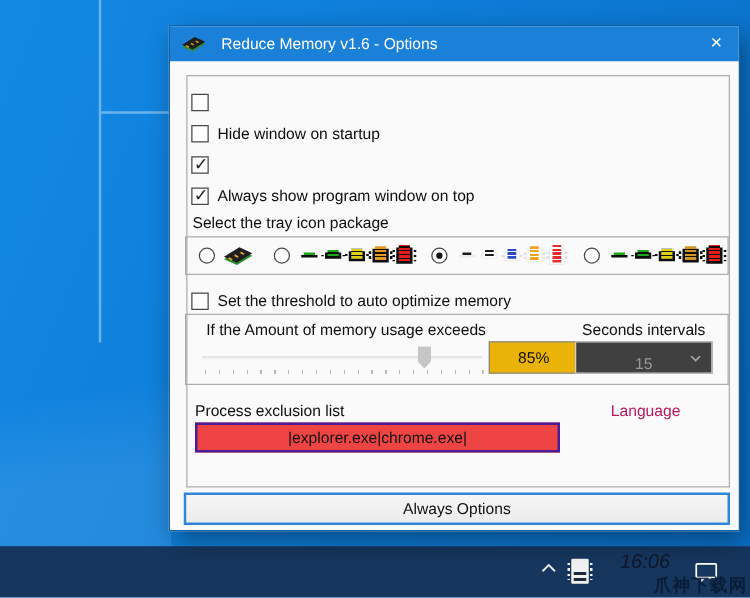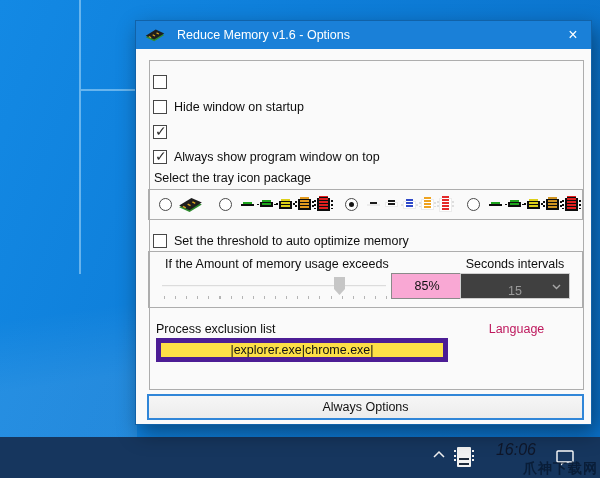--- a/index.html
+++ b/index.html
@@ -79,30 +79,30 @@
 
   
   .thrbox { position:absolute; left:12px; top:230px; width:435px; height:57px; border:1px solid #adadad; }
   .inlabel  { position:absolute; left:16px; top:5px; font-size:12.5px; color:#0e0e0e; white-space:nowrap; }
   .seclabel { position:absolute; left:306px; top:5px; width:120px; text-align:center; font-size:12.5px; color:#0e0e0e; }
   .track { position:absolute; left:13px; top:33px; width:224px; height:2px; background:#dcdcdc; border-bottom:1px solid #f4f4f4; }
   .thumb { position:absolute; left:185px; top:25px; width:11px; height:18px; background:#c6c6c6;
     clip-path:polygon(0 0,100% 0,100% 66%,50% 100%,0 66%); }
   .ticks { position:absolute; left:15px; top:44px; width:223px; height:3px;
     background:repeating-linear-gradient(to right,#b5b5b5 0 1px,rgba(0,0,0,0) 1px 11.1px); }
-  .valbox { position:absolute; left:242px; top:21px; width:72px; height:26px; background:#f9a8d4;
+  .valbox { position:absolute; left:242px; top:21px; width:72px; height:26px; background:#eab308;
     border:1px solid #8a8a8a; display:flex; align-items:center; justify-content:center; font-size:12.5px; color:#111; }
   .combo { position:absolute; left:311px; top:21px; width:110px; height:26px; background:#404040;
     border:1px solid #cfcfcf; color:#9a9a9a; font-size:12.5px; display:flex; align-items:flex-end; justify-content:center; }
   .combo svg { position:absolute; right:8px; top:10px; }
 
   
   .proclabel { position:absolute; left:20px; top:301px; font-size:12.5px; color:#0e0e0e; }
-  .excl { position:absolute; left:20px; top:317px; width:292px; height:24px; border:5px solid #4c1d95;
-    background:#fde047; text-align:center; font-family:"Liberation Sans",sans-serif; font-size:12.5px; color:#111; }
+  .excl { position:absolute; left:20px; top:317px; width:292px; height:24px; border:2px solid #4c1d95;
+    background:#ef4444; text-align:center; font-family:"Liberation Sans",sans-serif; font-size:12.5px; color:#111; }
   .langlabel { position:absolute; left:323px; top:301px; width:115px; text-align:center; font-size:12.5px; color:#be185d; }
   .langbtn { position:absolute; left:323px; top:317px; width:115px; height:24px; background:#e1e1e1;
     border:1px solid #adadad; font-size:12.5px; color:#111; display:flex; align-items:center; justify-content:center; }
 
   .applybtn { position:absolute; left:11px; top:373px; width:437px; height:26px;
     background:linear-gradient(#f6f6f6,#ececec); border:2px solid #3086d8;
     display:flex; align-items:center; justify-content:center; font-size:12.5px; color:#111; }
 </style>
 </head>
 <body>

